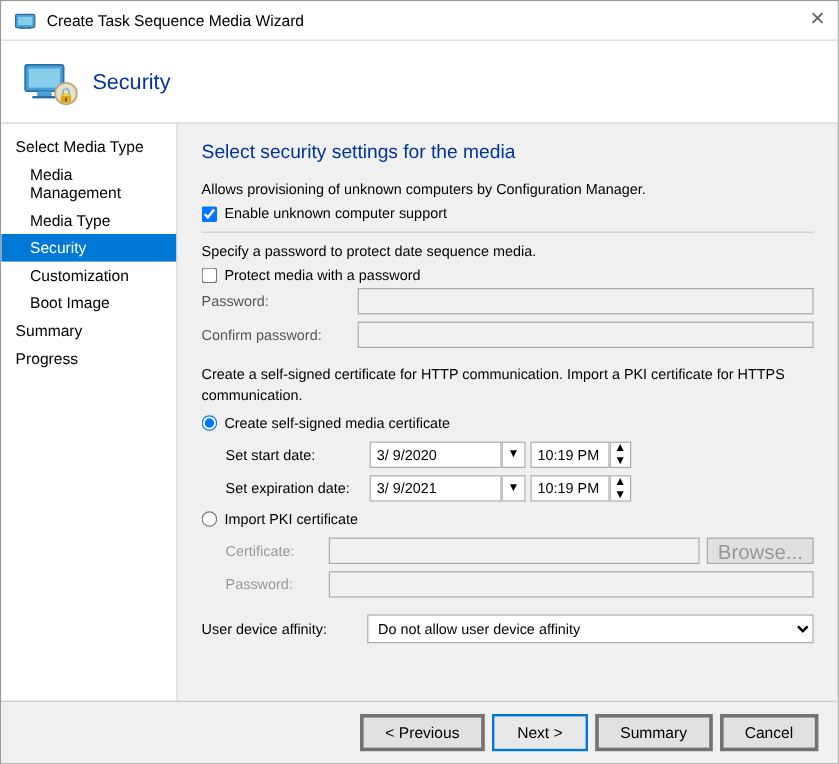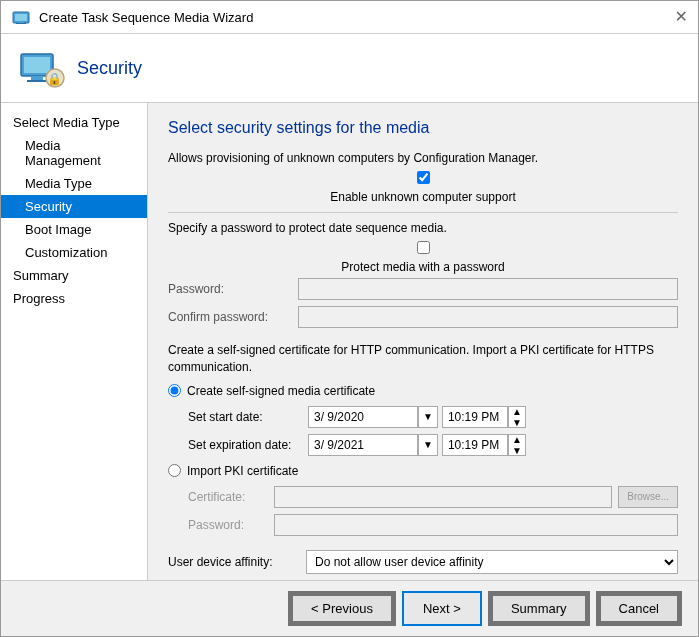--- a/index.html
+++ b/index.html
@@ -116,21 +116,20 @@
       font-size: 12px;
       color: #000;
       margin-bottom: 6px;
     }
 
     .checkbox-row {
       display: flex;
       align-items: center;
       gap: 6px;
       margin-bottom: 4px;
-      flex-direction: column;
     }
 
     .checkbox-row input[type="checkbox"] {
       margin: 0;
     }
 
     .checkbox-row label {
       font-size: 12px;
     }
 
@@ -269,21 +268,21 @@
       height: 22px;
       font-size: 12px;
       padding: 2px 4px;
       background: #f0f0f0;
     }
 
     .browse-btn {
       border: 1px solid #aaa;
       background: #e0e0e0;
       padding: 2px 8px;
-      font-size: 10px;
+      font-size: 17px;
       height: 22px;
       cursor: pointer;
       color: #999;
     }
 
     .affinity-row {
       display: flex;
       align-items: center;
       margin-top: 14px;
       gap: 8px;
@@ -307,21 +306,21 @@
     .footer {
       background: #f0f0f0;
       border-top: 1px solid #ccc;
       padding: 10px 16px;
       display: flex;
       justify-content: flex-end;
       gap: 6px;
     }
 
     .btn {
-      border: 5px solid #737373;
+      border: 3px solid #737373;
       background: #e1e1e1;
       padding: 5px 18px;
       font-size: 13px;
       cursor: pointer;
       min-width: 80px;
     }
 
     .btn-primary {
       background: #e8e8e8;
       border: 2px solid #0078d7;
@@ -371,24 +370,24 @@
       <div class="sidebar-item indent">
         <span>Media Management</span>
       </div>
       <div class="sidebar-item indent">
         <span>Media Type</span>
       </div>
       <div class="sidebar-item indent active">
         <span>Security</span>
       </div>
       <div class="sidebar-item indent">
+        <span>Customization</span>
+      </div>
+      <div class="sidebar-item indent">
         <span>Boot Image</span>
-      </div>
-      <div class="sidebar-item indent">
-        <span>Customization</span>
       </div>
       <div class="sidebar-item section-header">
         <span>Summary</span>
       </div>
       <div class="sidebar-item section-header">
         <span>Progress</span>
       </div>
     </div>
 
     <div class="main-content">

